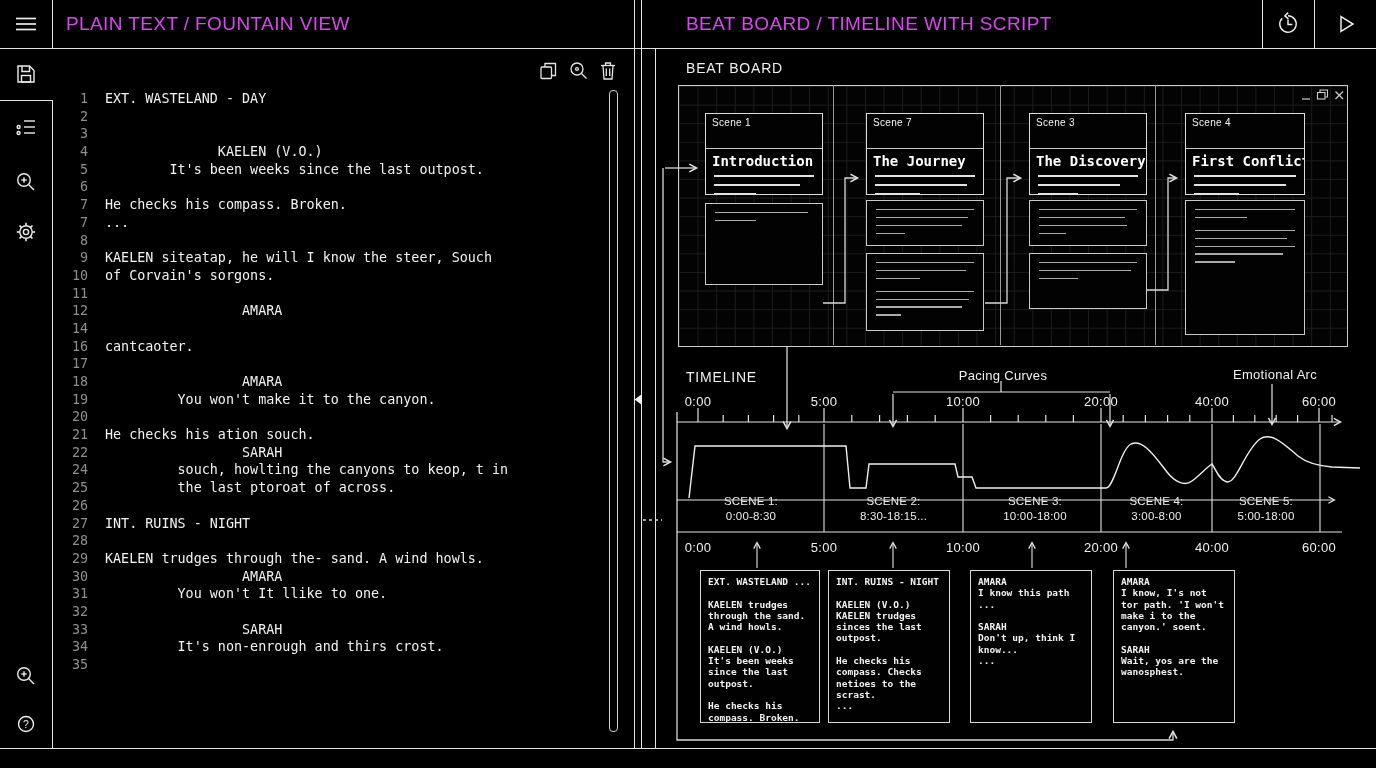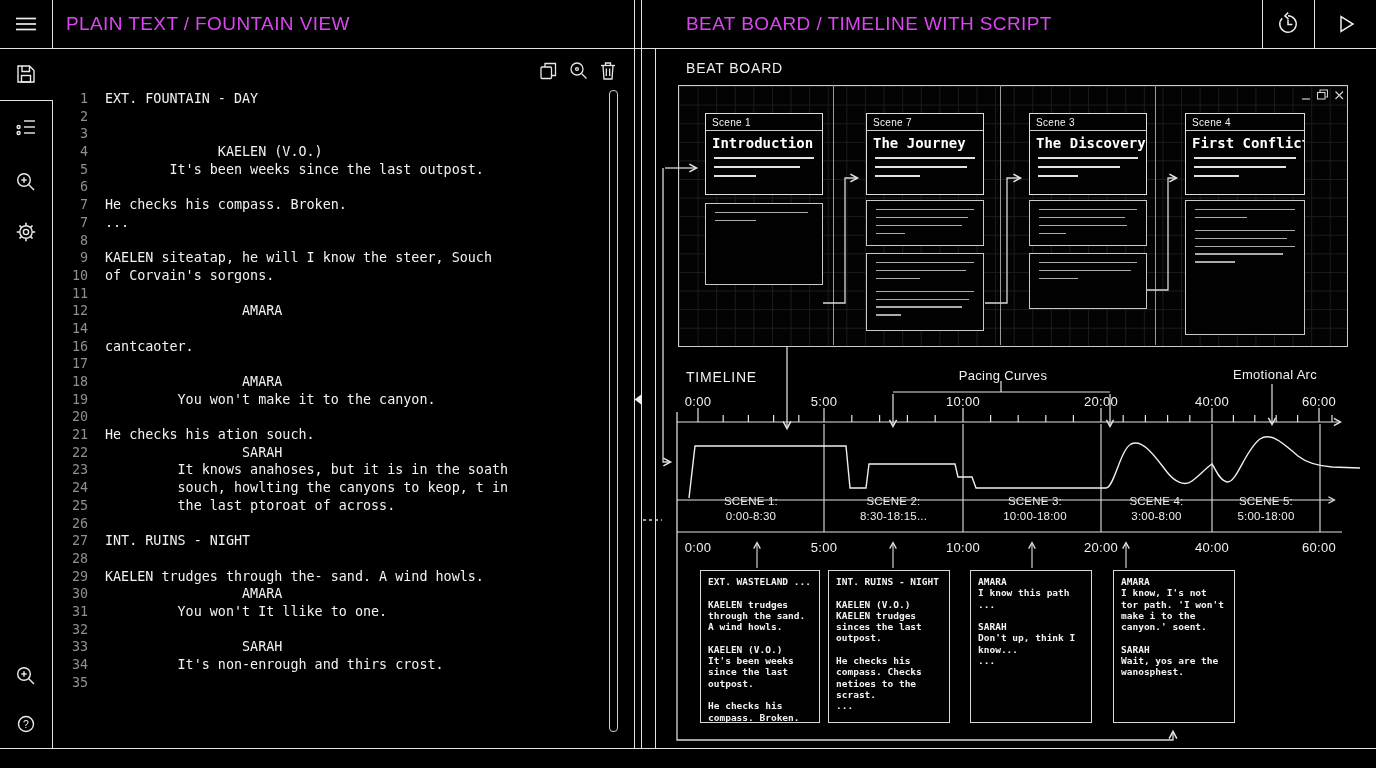--- a/index.html
+++ b/index.html
@@ -16,21 +16,21 @@
   #editor-lines .num{width:34px;text-align:right;padding-right:17px;color:#8f8f8f;flex:none;}
   #editor-lines .txt{white-space:pre;}
   #scrollbar{left:609px;top:90px;width:7px;height:640px;border:1px solid #cfcfcf;border-radius:4px;}
   
   #board{left:678px;top:85px;width:668px;height:260px;border:1px solid #cdcdcd;background:#030303;
          background-image:linear-gradient(#1c1c1c 1px,transparent 1px),
                           linear-gradient(90deg,#1c1c1c 1px,transparent 1px);
          background-size:18.6px 18.6px;}
   .col-div{position:absolute;top:85px;height:260px;width:1px;background:#9a9a9a;}
   .scene-card{position:absolute;width:118px;height:82px;background:#020202;border:1px solid #dcdcdc;box-sizing:border-box;}
-  .sc-label{font-size:10px;letter-spacing:.3px;padding:3px 6px 2px;border-bottom:1px solid #c9c9c9;color:#f5f5f5;}
+  .sc-label{font-size:10px;letter-spacing:.3px;padding:3px 6px 20px;border-bottom:1px solid #c9c9c9;color:#f5f5f5;}
   .sc-title{font-family:"DejaVu Sans Mono",monospace;font-weight:bold;font-size:14px;padding:4px 6px 1px;color:#fff;white-space:nowrap;overflow:hidden;}
   .sc-lines{padding:5px 8px 0;}
   .sc-lines .bar{height:1.5px;background:#e2e2e2;margin-bottom:7.5px;}
   .note-card{position:absolute;background:#020202;border:1px solid #c9c9c9;box-sizing:border-box;padding:8px 9px 0;}
   .note-card .bar{height:1.3px;background:#ababab;margin-bottom:6.6px;}
   .note-card .gap{height:5px;}
   .win-controls{left:1300px;top:87px;display:flex;gap:4px;}
   .win-controls span{display:block;}
   
   .ruler-label{position:absolute;width:70px;margin-left:-35px;text-align:center;font-size:13px;color:#f0f0f0;letter-spacing:.3px;}
@@ -163,21 +163,21 @@
         <path d="M7.5,5.5 V3 H12.5 V5.5"></path>
         <path d="M5,5.5 L6,19 H14 L15,5.5"></path>
         <line x1="8.3" y1="8.5" x2="8.3" y2="16"></line>
           <line x1="11.7" y1="8.5" x2="11.7" y2="16"></line>
       </g>
     </svg>
   </div>
   <div id="editor-lines" class="abs">
       <div class="row">
         <span class="num">1</span>
-        <span class="txt">EXT. FOUNTAIN - DAY</span>
+        <span class="txt">EXT. WASTELAND - DAY</span>
       </div>
       <div class="row">
         <span class="num">2</span>
       </div>
       <div class="row">
         <span class="num">3</span>
         <span class="txt"></span>
       </div>
       <div class="row">
         <span class="num">4</span>
@@ -243,24 +243,20 @@
         <span class="num">20</span>
         <span class="txt"></span>
       </div>
       <div class="row">
         <span class="num">21</span>
         <span class="txt">He checks his ation souch.</span>
       </div>
       <div class="row">
         <span class="num">22</span>
         <span class="txt">                 SARAH</span>
-      </div>
-      <div class="row">
-        <span class="num">23</span>
-        <span class="txt">         It knows anahoses, but it is in the soath</span>
       </div>
       <div class="row">
         <span class="num">24</span>
         <span class="txt">         souch, howlting the canyons to keop, t in</span>
       </div>
       <div class="row">
         <span class="num">25</span>
         <span class="txt">         the last ptoroat of across.</span>
       </div>
       <div class="row">

